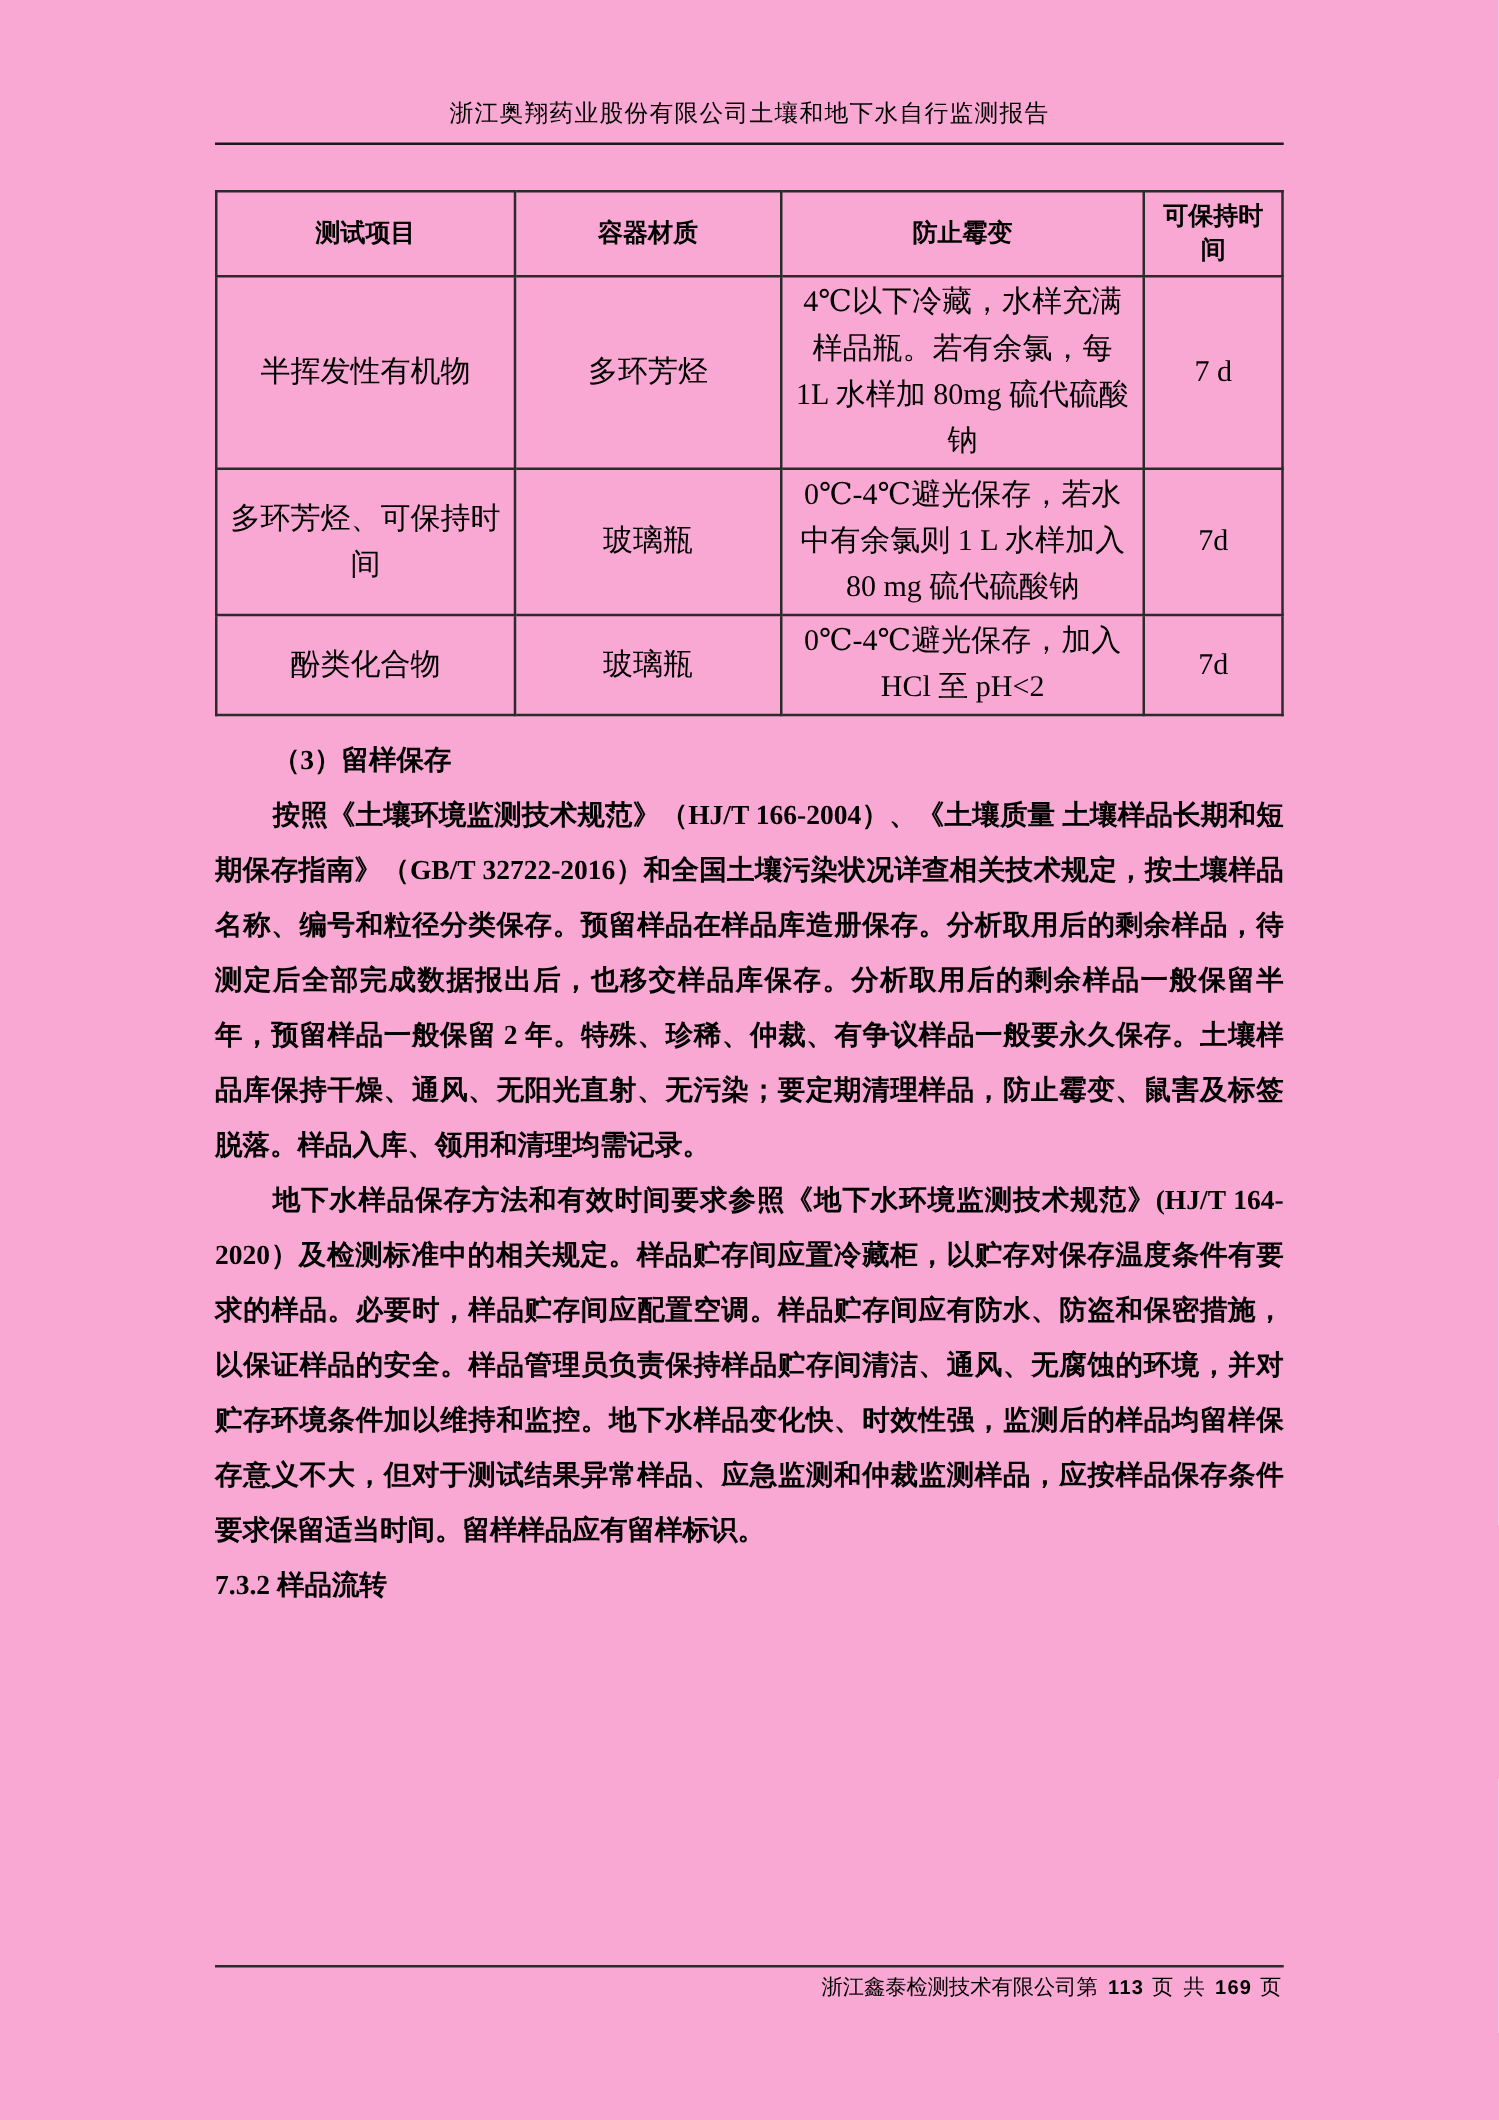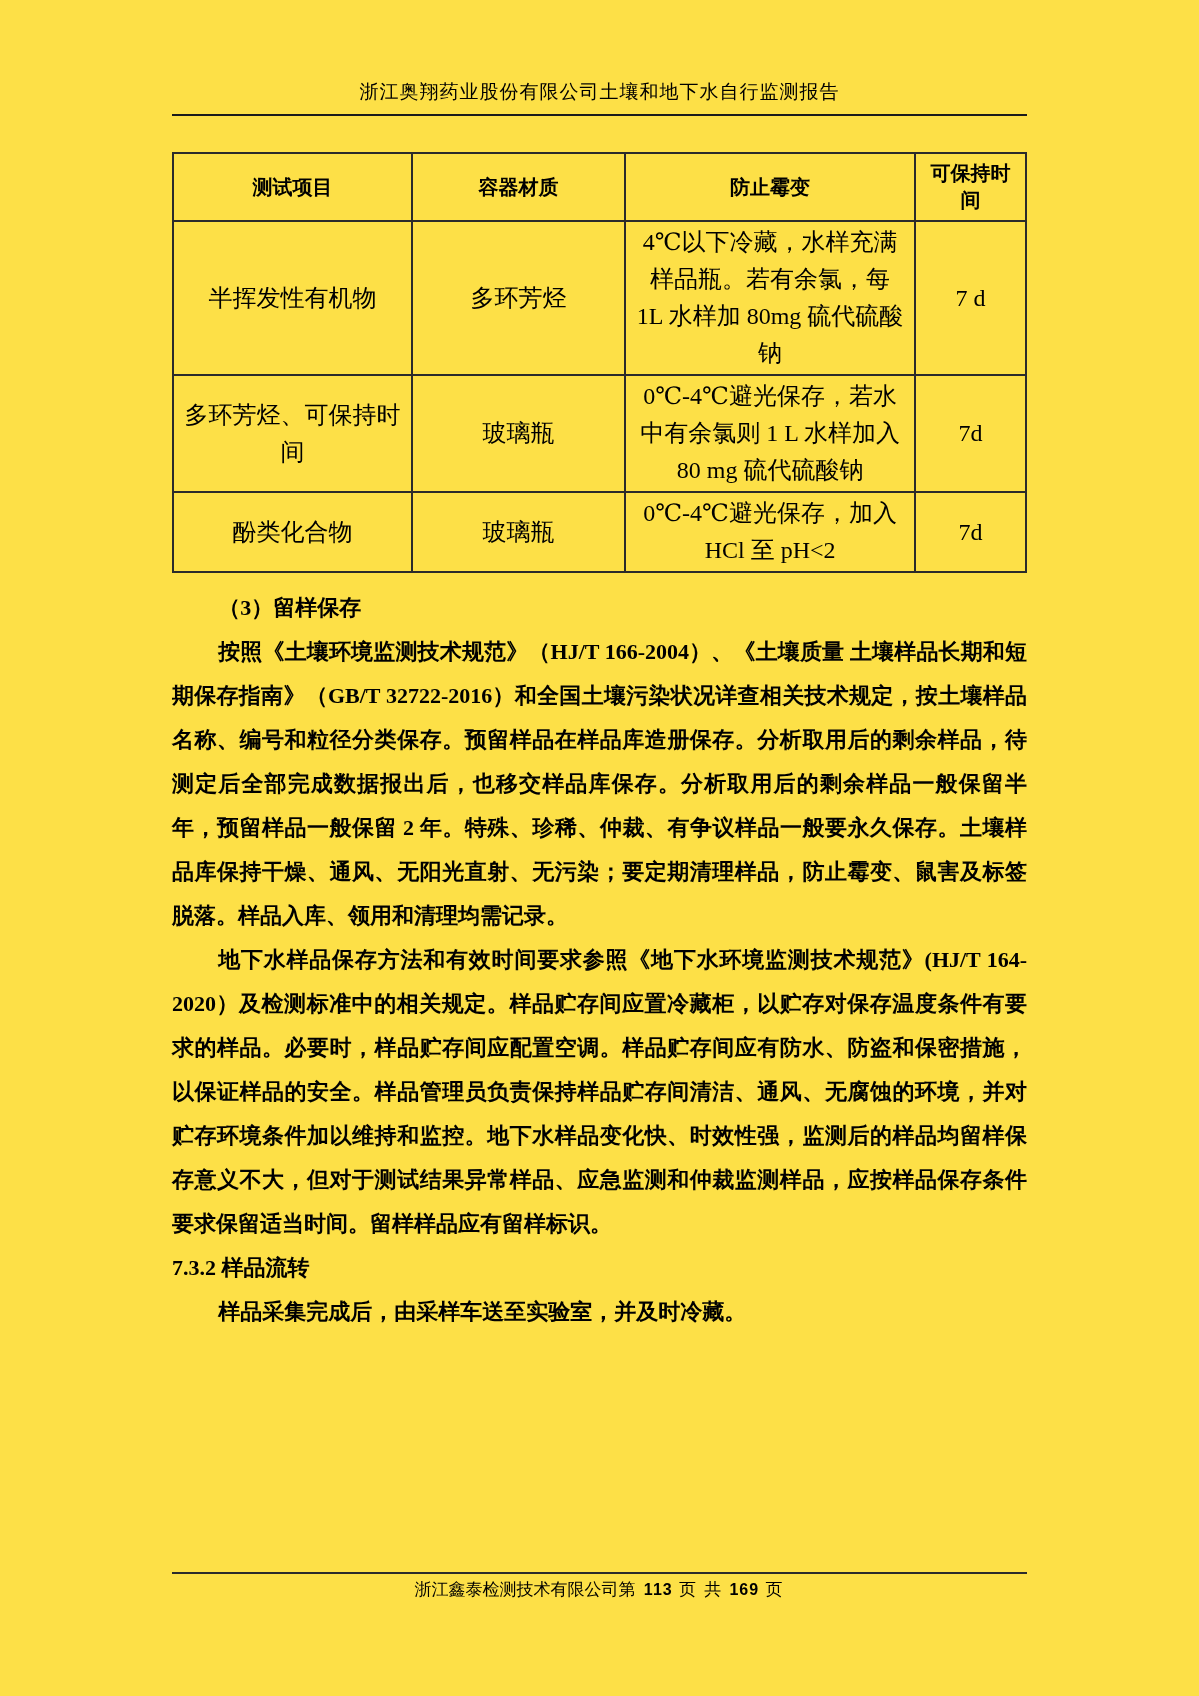--- a/index.html
+++ b/index.html
@@ -1,21 +1,21 @@
 <!DOCTYPE html>
 <html><head>
 <meta charset="utf-8">
 <style>
   html, body { margin: 0; padding: 0; background: #ffffff; }
   .page {
     position: relative;
     width: 1199px;
     height: 1696px;
     margin: 0 auto;
-    background: #fde047;
+    background: #f9a8d4;
     color: #000000;
     font-family: "Liberation Serif", "DejaVu Serif", serif;
     box-sizing: border-box;
     padding: 80px 172px 0 172px;
     overflow: hidden;
   }
 
   
   .running-header { text-align: center; }
   .header-title {
@@ -78,21 +78,21 @@
     top: 1572px;
   }
   .footer-rule {
     border: none;
     border-top: 2px solid #2b2b2b;
     height: 0;
     margin: 0 0 4px 0;
   }
   .footer-row {
     display: flex;
-    justify-content: center;
+    justify-content: flex-end;
     align-items: baseline;
     font-size: 17px;
     line-height: 24px;
   }
   .page-info { letter-spacing: 2px; white-space: nowrap; }
   .page-info .num {
     font-family: "Liberation Sans", "DejaVu Sans", sans-serif;
     font-weight: bold;
     font-size: 16px;
     letter-spacing: 1px;
@@ -143,21 +143,20 @@
         <td>7d</td>
       </tr>
     </tbody>
   </table>
 
   <div class="body-text">
     <p class="indent">（3）留样保存</p>
     <p class="indent">按照《土壤环境监测技术规范》（HJ/T 166-2004）、《土壤质量 土壤样品长期和短期保存指南》（GB/T 32722-2016）和全国土壤污染状况详查相关技术规定，按土壤样品名称、编号和粒径分类保存。预留样品在样品库造册保存。分析取用后的剩余样品，待测定后全部完成数据报出后，也移交样品库保存。分析取用后的剩余样品一般保留半年，预留样品一般保留 2 年。特殊、珍稀、仲裁、有争议样品一般要永久保存。土壤样品库保持干燥、通风、无阳光直射、无污染；要定期清理样品，防止霉变、鼠害及标签脱落。样品入库、领用和清理均需记录。</p>
     <p class="indent">地下水样品保存方法和有效时间要求参照《地下水环境监测技术规范》(HJ/T 164-2020）及检测标准中的相关规定。样品贮存间应置冷藏柜，以贮存对保存温度条件有要求的样品。必要时，样品贮存间应配置空调。样品贮存间应有防水、防盗和保密措施，以保证样品的安全。样品管理员负责保持样品贮存间清洁、通风、无腐蚀的环境，并对贮存环境条件加以维持和监控。地下水样品变化快、时效性强，监测后的样品均留样保存意义不大，但对于测试结果异常样品、应急监测和仲裁监测样品，应按样品保存条件要求保留适当时间。留样样品应有留样标识。</p>
     <h3 class="section-heading">7.3.2 样品流转</h3>
-    <p class="indent">样品采集完成后，由采样车送至实验室，并及时冷藏。</p>
   </div>
 
   <div class="page-footer">
     <hr class="footer-rule">
     <div class="footer-row">
       <span class="footer-company">浙江鑫泰检测技术有限公司</span>
       <span class="page-info"><span>第</span> <span class="num">113</span> <span>页 共</span> <span class="num">169</span> <span>页</span></span>
     </div>
   </div>
 

